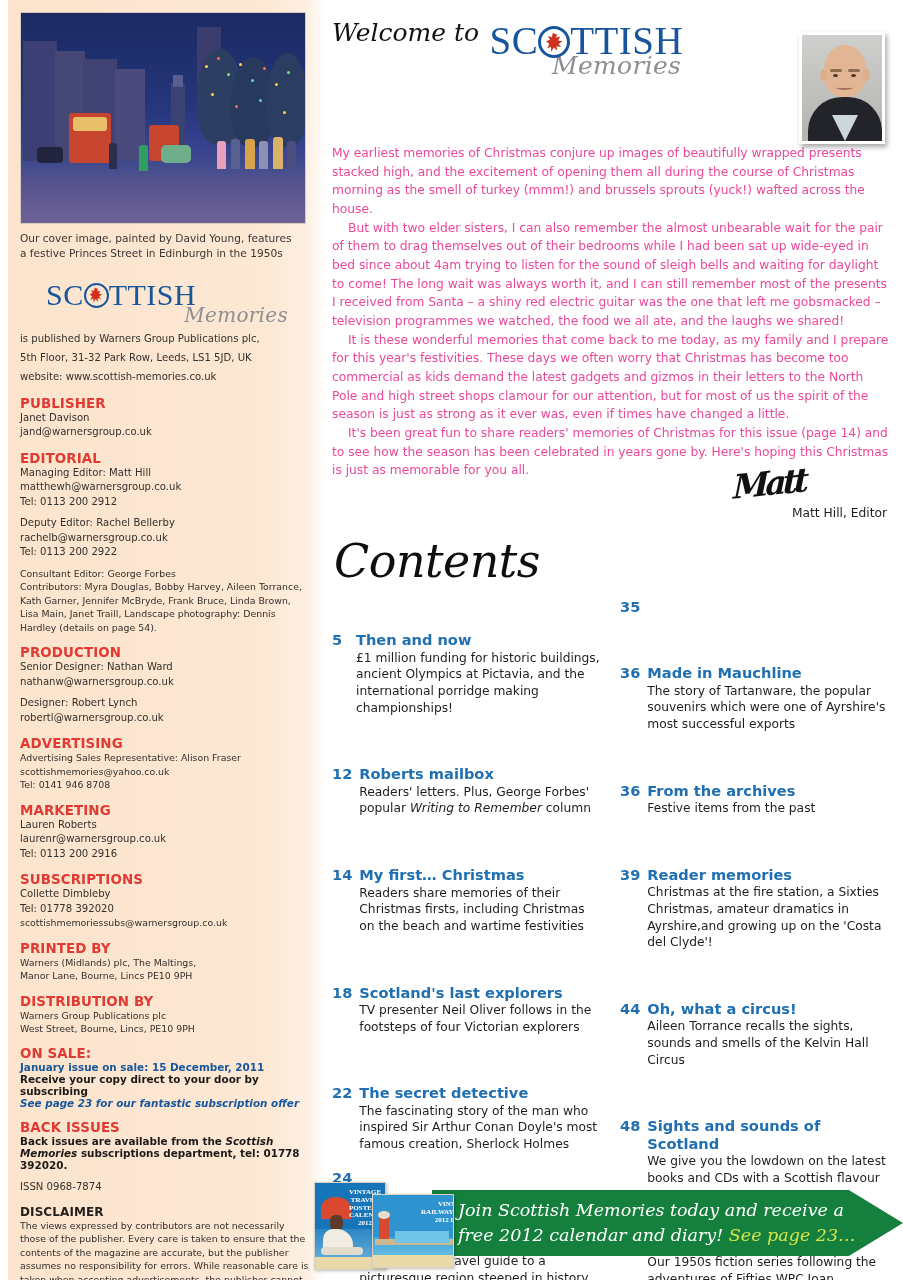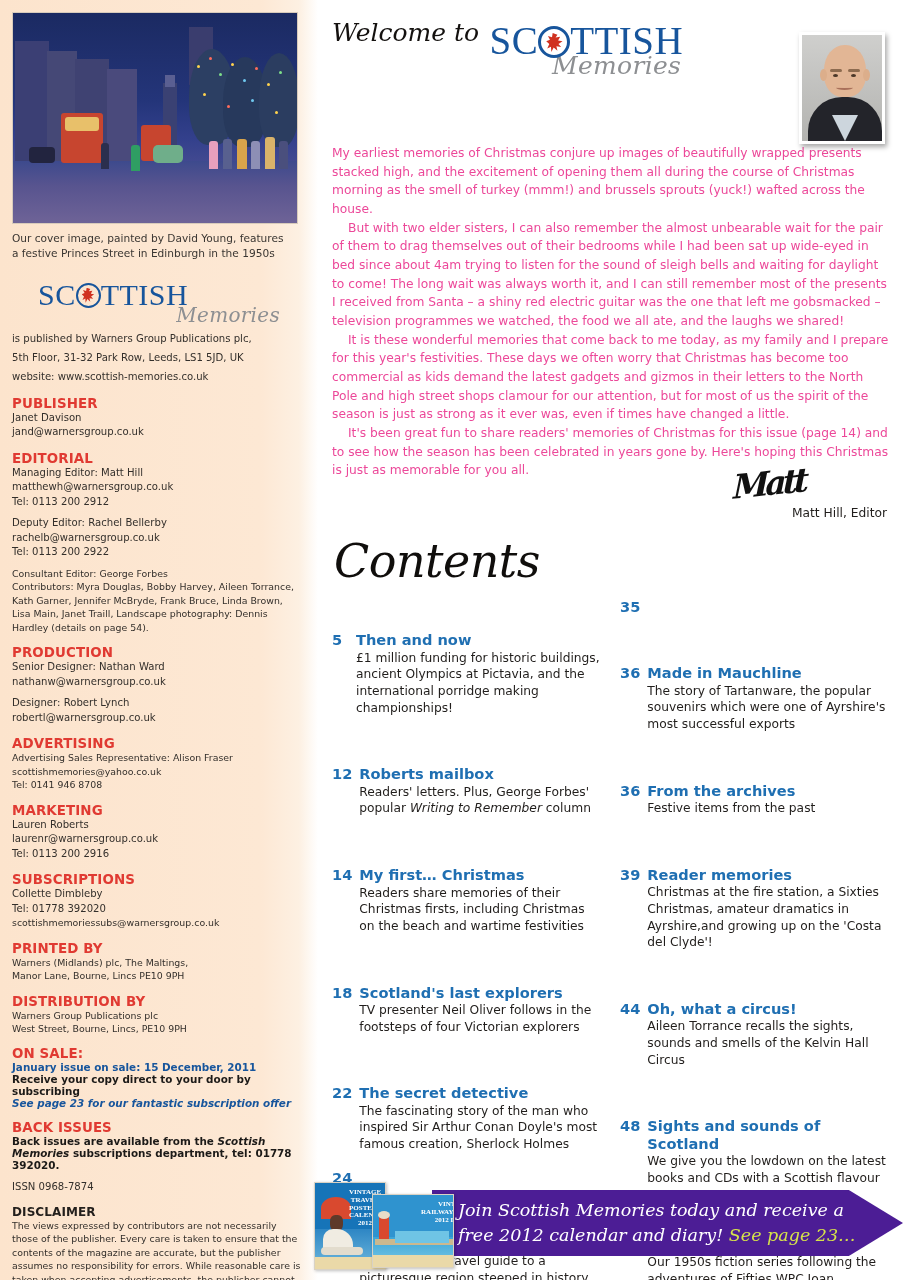--- a/index.html
+++ b/index.html
@@ -6,21 +6,21 @@
   html, body {
     width: 903px; height: 1280px;
     background: #ffffff;
     font-family: "Liberation Sans", sans-serif;
     overflow: hidden;
   }
   .page { position: relative; width: 903px; height: 1280px; background: #fff; }
 
   
   .sidebar {
-    position: absolute; left: 0; top: 0;
+    position: absolute; left: 8px; top: 0;
     width: 318px; height: 1280px;
     background: linear-gradient(to right, #fce4cd 0%, #fde8d4 82%, #fdf0e2 94%, #ffffff 100%);
     padding: 12px 14px 0 12px;
   }
   .cover-frame {
     width: 286px; height: 212px;
     border: 1px solid #d8cbbb;
     background: #14224a;
     overflow: hidden; position: relative;
   }
@@ -164,21 +164,21 @@
     line-height: 1.36; color: #211e1c;
   }
   .win { color: #000000; font-weight: bold; }
   .toc-title .win { font-size: 14.6px; }
   .ital { font-style: italic; }
 
   
   .banner { position: absolute; left: 312px; bottom: 10px; width: 591px; height: 96px; }
   .banner-arrow {
     position: absolute; left: 120px; top: 16px; width: 471px; height: 66px;
-    background: #4c1d95;
+    background: #15803d;
     clip-path: polygon(0 0, 88.5% 0, 100% 50%, 88.5% 100%, 0 100%);
     display: flex; align-items: center;
   }
   .banner-text {
     font-family: "DejaVu Serif", serif; font-style: italic;
     font-size: 17.5px; line-height: 1.42; color: #ffffff; padding-left: 26px;
   }
   .banner-cta { color: #d6e34a; font-weight: normal; margin-top: 39px; }
   .cal {
     position: absolute; border: 1px solid #d9d2c4; overflow: hidden;

